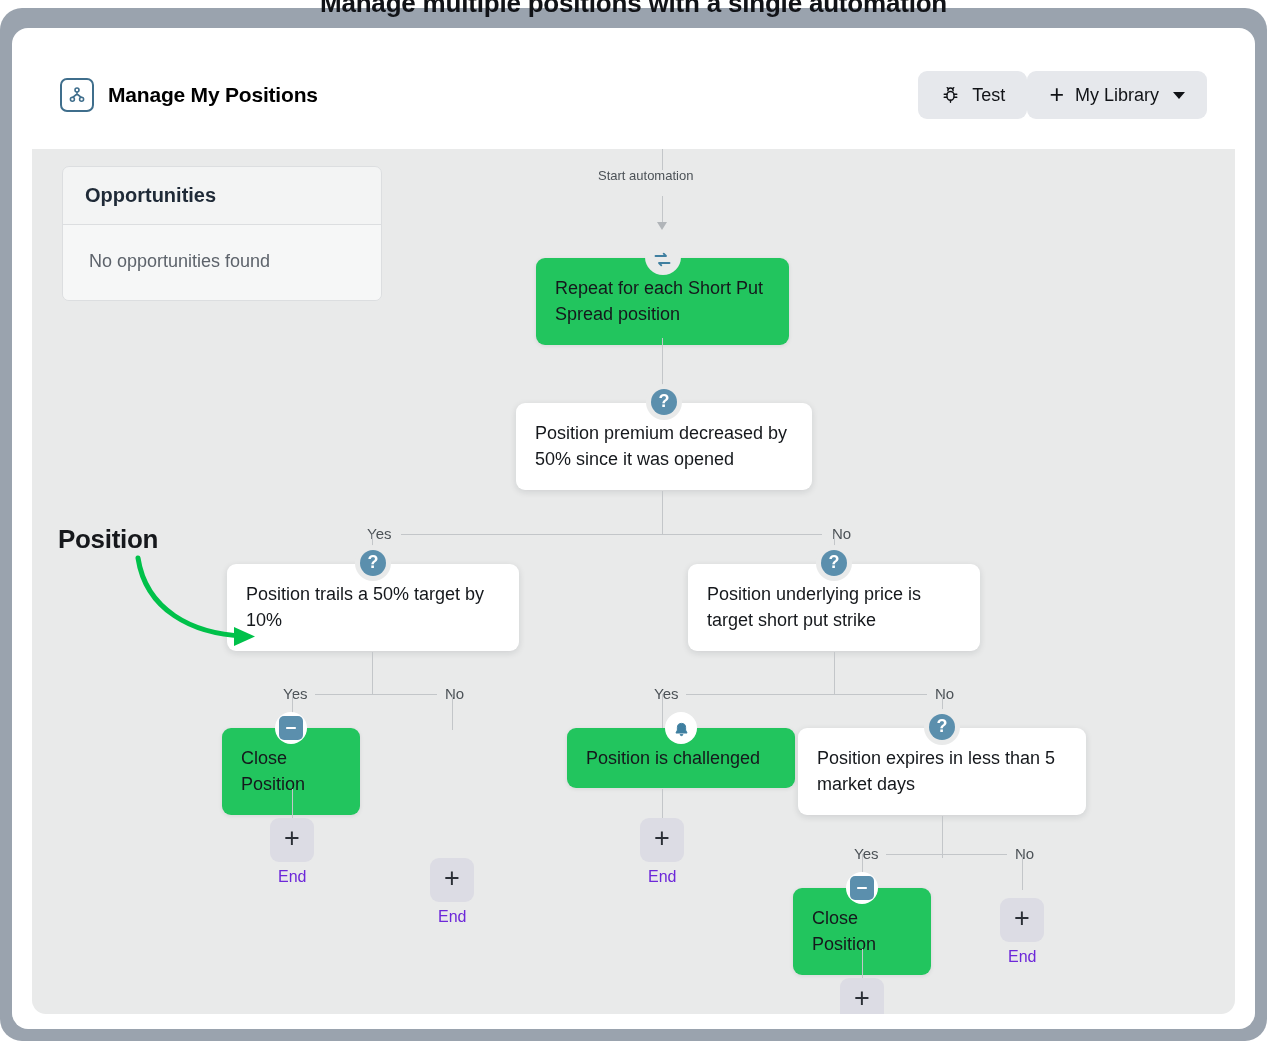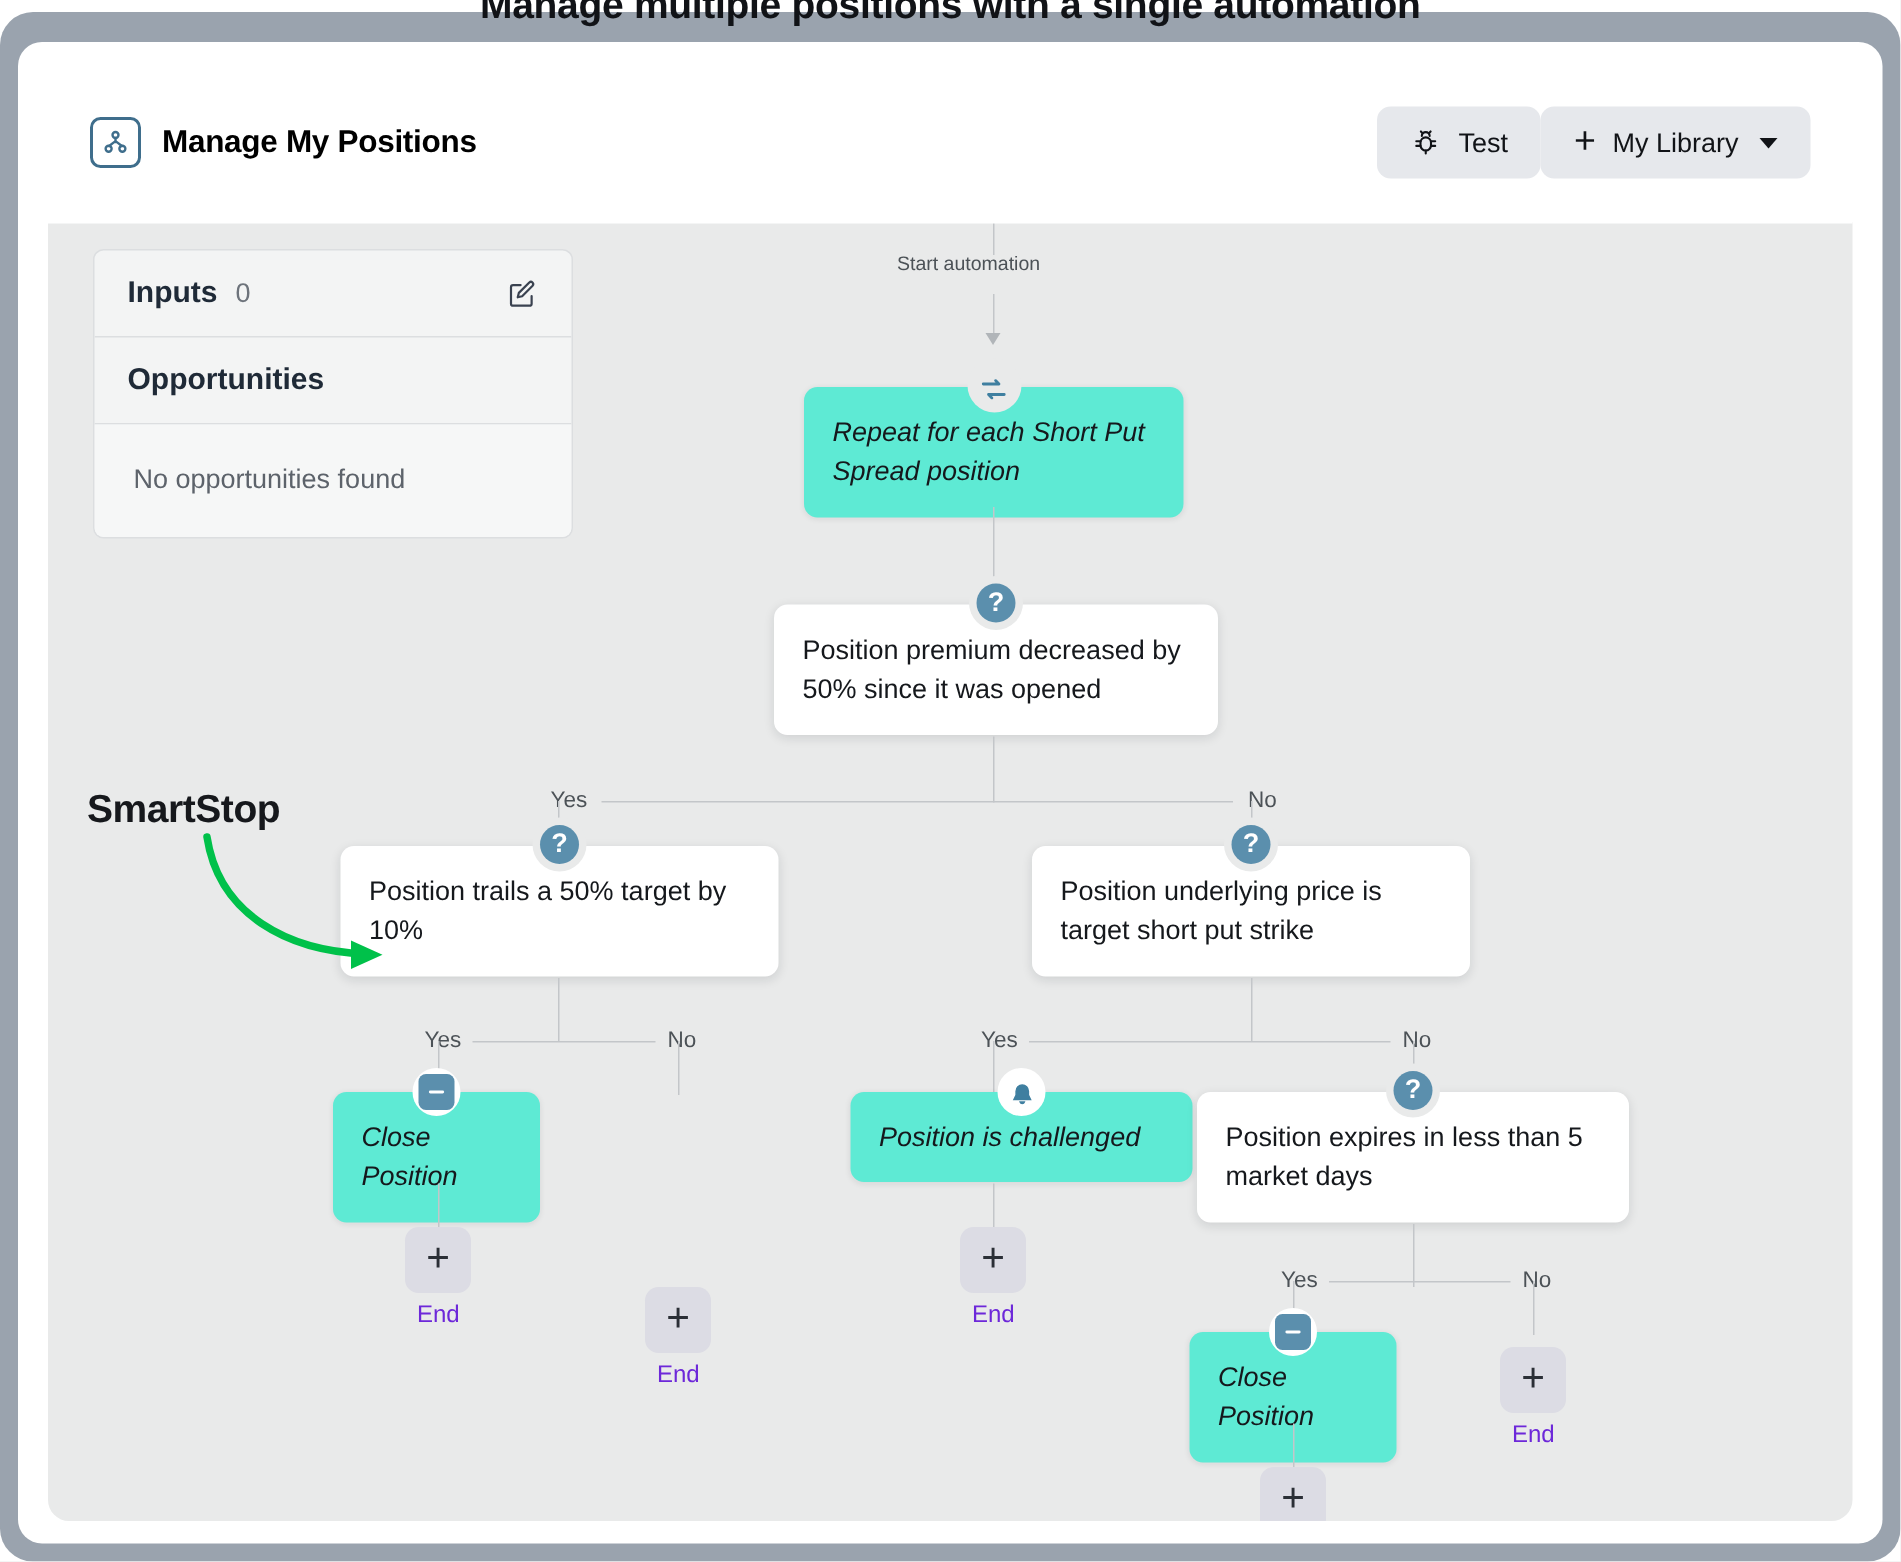--- a/index.html
+++ b/index.html
@@ -195,23 +195,22 @@
     font-size: 18px;
     line-height: 1.47;
     color: #15181c;
     cursor: pointer;
   }
   .node.white {
     background: #ffffff;
     box-shadow: 0 2px 7px rgba(20,25,35,0.12);
   }
   .node.grey {
-    background: #5eead4;
+    background: #22c55e;
     box-shadow: 0 1px 4px rgba(20,25,35,0.09);
-    font-style: italic;
   }
 
   .badge {
     position: absolute;
     top: -14px;
     left: 50%;
     transform: translateX(-50%);
     width: 26px; height: 26px;
     border-radius: 50%;
     background: #5b8fad;
@@ -323,30 +322,20 @@
           <span>My Library</span>
           <span class="caret"></span>
         </button>
       </div>
     </div>
 
     <div class="canvas">
 
       <div class="side-panel">
         <div class="sp-row">
-          <span class="sp-title">Inputs</span>
-          <span class="sp-count">0</span>
-          <span class="sp-edit">
-            <svg width="22" height="22" viewBox="0 0 24 24" fill="none" stroke="#3a4250" stroke-width="1.6" stroke-linecap="round" stroke-linejoin="round">
-              <path d="M19 13.5V19a1.5 1.5 0 0 1-1.5 1.5h-12A1.5 1.5 0 0 1 4 19V7a1.5 1.5 0 0 1 1.5-1.5H11"></path>
-              <path d="M17.3 3.6a1.7 1.7 0 0 1 2.4 2.4l-7.6 7.6-3.2.8.8-3.2z"></path>
-            </svg>
-          </span>
-        </div>
-        <div class="sp-row">
           <span class="sp-title">Opportunities</span>
         </div>
         <div class="sp-empty">No opportunities found</div>
       </div>
 
       <div class="flow">
 
         <div class="label" style="left:566px; top:20px; font-size:13px;">Start automation</div>
         <div class="line-v" style="left:630px; top:0px; height:22px;"></div>
         <div class="line-v" style="left:630px; top:48px; height:28px;"></div>
@@ -473,21 +462,21 @@
         <div class="line-v" style="left:830px; top:801px; height:42px;"></div>
         <div class="plus-node" style="left:808px; top:830px;">
             <span>+</span>
           </div>
 
         <div class="plus-node" style="left:968px; top:750px;">
             <span>+</span>
           </div>
         <div class="label dim" style="left:976px; top:800px; font-size:16px;">End</div>
 
-        <div class="smartstop-label" style="left:26px; top:376px;">SmartStop</div>
+        <div class="smartstop-label" style="left:26px; top:376px;">Position</div>
         <svg class="smartstop-arrow" style="left:90px; top:400px;" width="170" height="110" viewBox="0 0 170 110" fill="none">
           <path d="M16 10 C 24 62, 70 86, 122 88" stroke="#00c14a" stroke-width="5" stroke-linecap="round" fill="none"></path>
           <path d="M112 79 L 133 88.5 L 112 98 Z" fill="#00c14a"></path>
         </svg>
 
       </div>
     </div>
   </div>
 </div>
 

